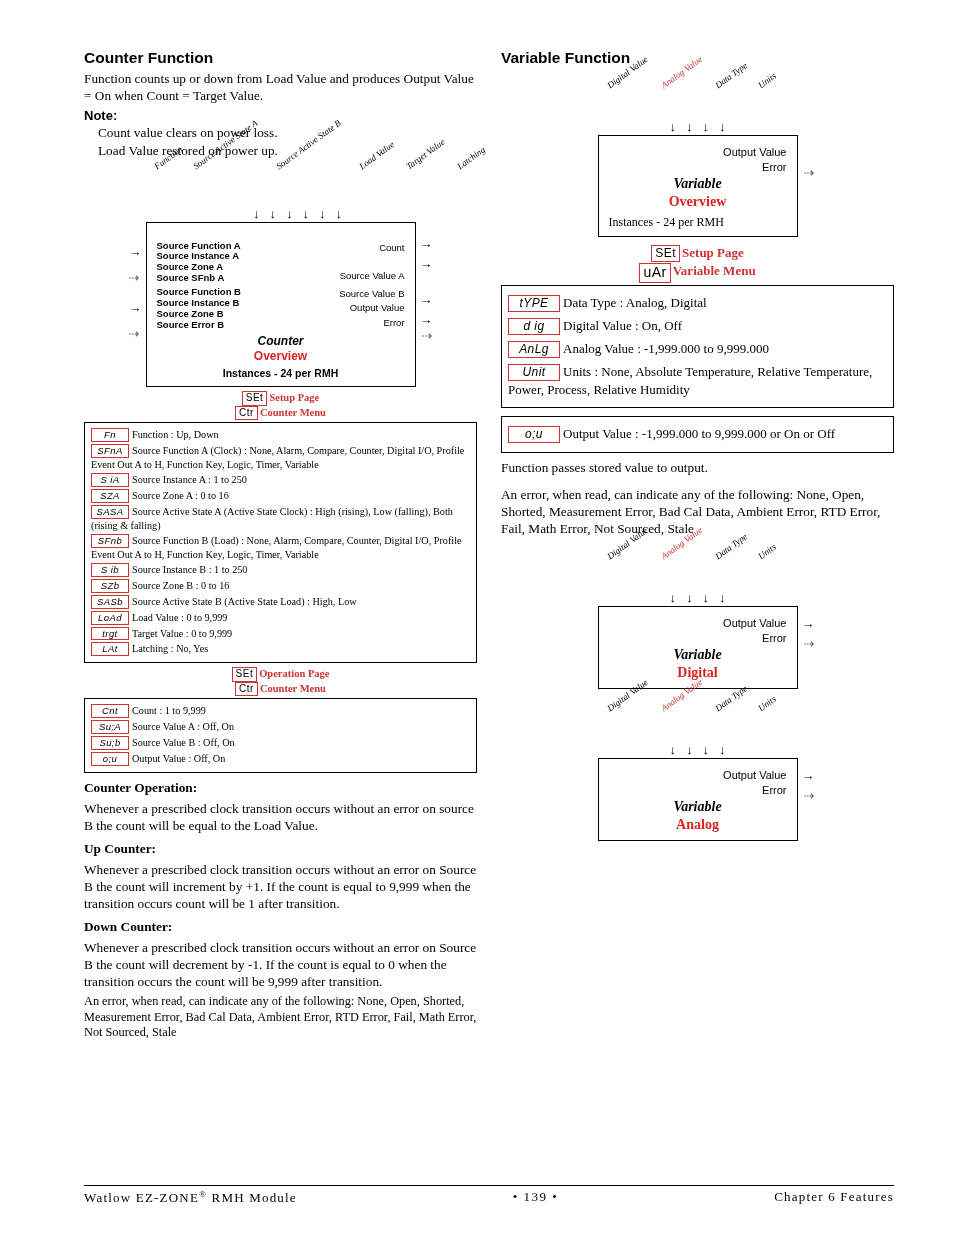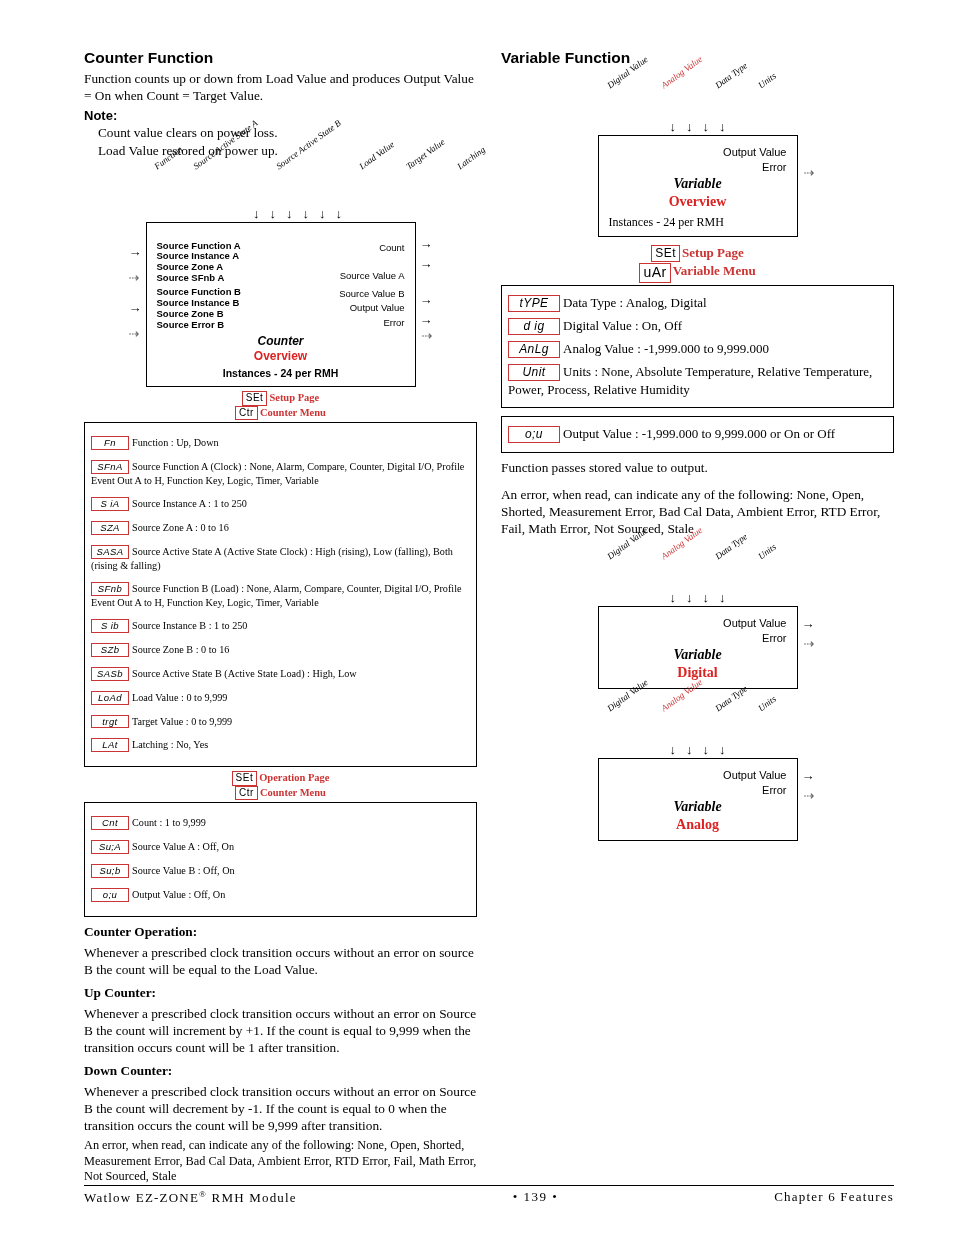--- a/index.html
+++ b/index.html
@@ -79,21 +79,21 @@
 
   
   .ptable {
     border: 1px solid #000;
     margin: 2px 0 4px 0;
     padding: 3px 6px 4px 6px;
   }
   .prow {
     font-size: 10.2px;
     line-height: 1.3;
-    margin: 10px 0;
+    margin: 2px 0;
   }
   .prow .tag {
     border: 1px solid #c33;
     padding: 0 3px;
     font-family: Arial, sans-serif;
     font-size: 9.5px;
     letter-spacing: 0.4px;
     display: inline-block;
     line-height: 1.25;
     margin-right: 3px;

